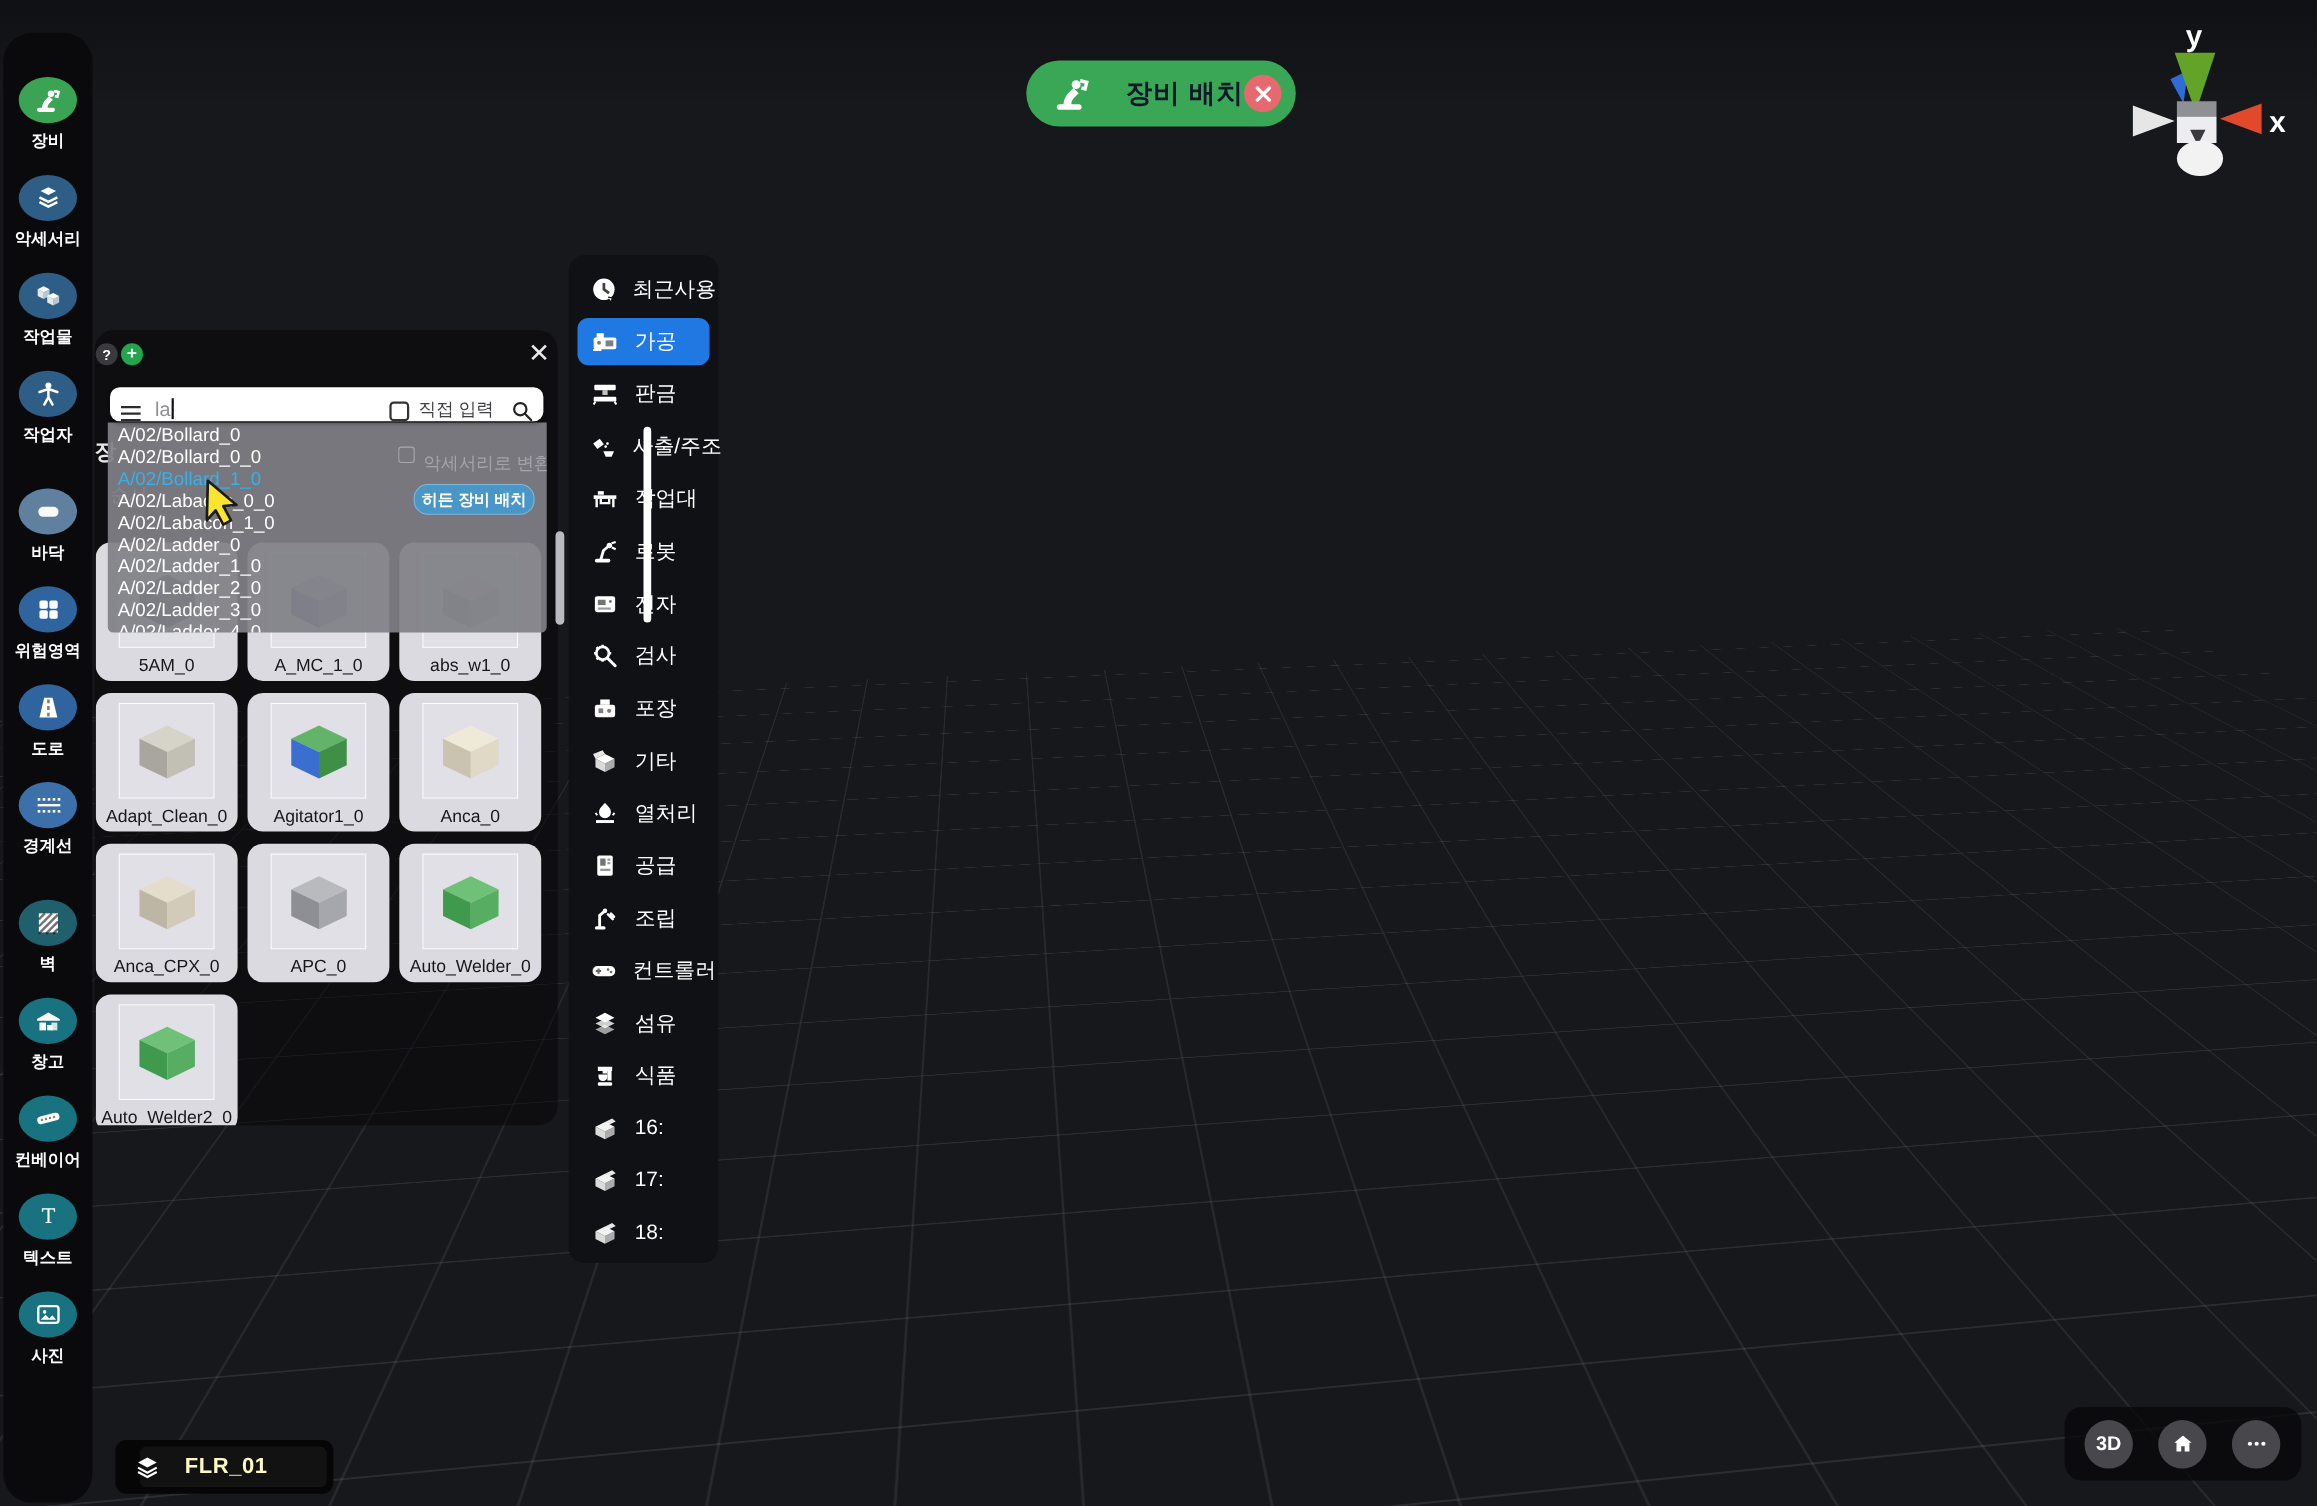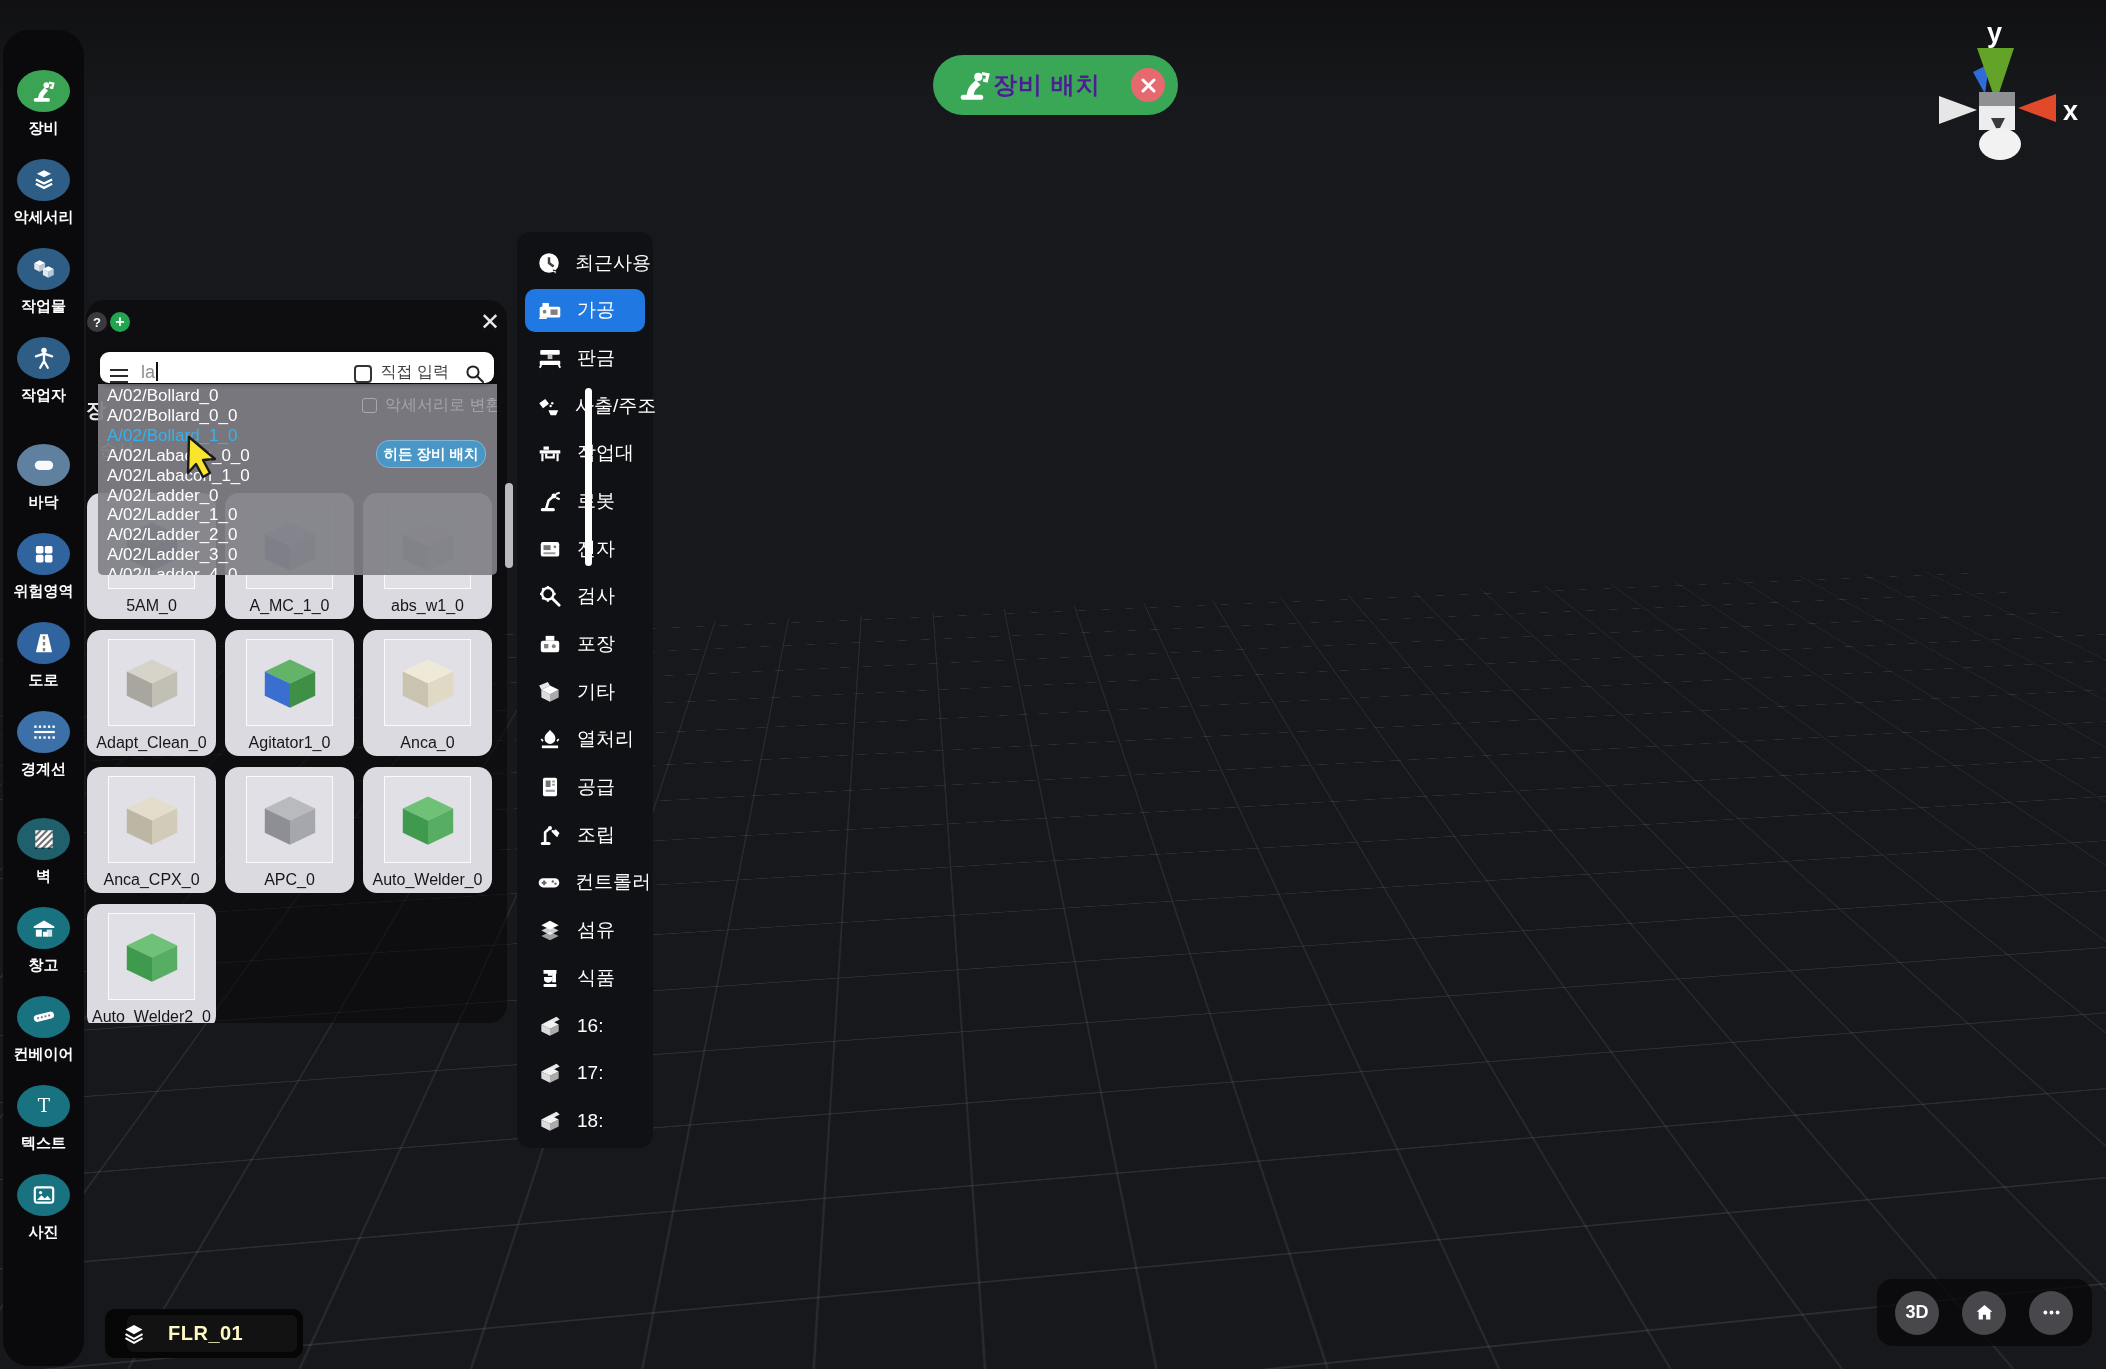--- a/index.html
+++ b/index.html
@@ -22,21 +22,21 @@
     padding-top:40px;box-sizing:border-box;gap:21px;}
   .sb-item{display:flex;flex-direction:column;align-items:center;cursor:pointer;}
   .sb-item.gap{margin-top:18px;}
   .sb-circle{width:53px;height:42px;border-radius:50%;display:flex;align-items:center;justify-content:center;}
   .sb-circle svg{width:26px;height:26px;}
   .sb-label{margin-top:7px;font-size:15px;font-weight:bold;color:#fff;white-space:nowrap;}
   
   .mode-pill{position:absolute;left:933px;top:55px;width:245px;height:60px;border-radius:30px;
     z-index:10;display:flex;align-items:center;box-sizing:border-box;padding:0 13px 0 24px;}
   .mode-pill .ic svg{width:36px;height:36px;display:block;}
-  .mode-pill-label{flex:1;text-align:left;color:#4c1d95;font-size:24px;font-weight:bold;letter-spacing:1px;}
+  .mode-pill-label{flex:1;text-align:right;color:#0f172a;font-size:24px;font-weight:bold;letter-spacing:1px;}
   .pill-close{width:34px;height:34px;border-radius:50%;display:flex;align-items:center;justify-content:center;cursor:pointer;}
   .pill-close svg{width:15px;height:15px;}
   
   .panel-backdrop{position:absolute;left:86px;top:300px;width:421px;height:723px;
     background:rgba(8,8,10,.55);border-radius:18px;z-index:5;}
   .panel-help{position:absolute;left:87px;top:312px;width:20px;height:20px;border-radius:50%;
     background:#3a3a3e;color:#fff;font-size:13px;font-weight:bold;display:flex;align-items:center;justify-content:center;z-index:9;cursor:pointer;}
   .panel-add{position:absolute;left:110px;top:312px;width:20px;height:20px;border-radius:50%;
     background:#23a550;color:#fff;font-size:16px;font-weight:bold;display:flex;align-items:center;justify-content:center;z-index:9;cursor:pointer;line-height:0;}
   .panel-close{position:absolute;left:479px;top:311px;width:22px;height:22px;z-index:9;cursor:pointer;
@@ -55,21 +55,21 @@
   
   .dropdown{position:absolute;left:98px;top:384px;width:399px;height:191px;z-index:8;
     background:rgba(128,128,134,.93);border-radius:0 0 5px 5px;overflow:hidden;box-sizing:border-box;padding-top:2px;}
   .dd-item{font-size:17px;line-height:19.9px;color:#fff;padding-left:9px;white-space:nowrap;cursor:pointer;}
   .dd-thumb{position:absolute;right:2px;top:4px;width:7px;height:178px;border-radius:4px;background:#fff;z-index:9;cursor:grab;}
   .panel-scroll-thumb{position:absolute;left:505px;top:483px;width:8px;height:85px;border-radius:4px;
     background:rgba(215,215,222,.85);z-index:9;cursor:grab;}
   
   .convert-row{position:absolute;left:362px;top:395px;width:135px;z-index:9;display:flex;align-items:center;overflow:hidden;}
   .convert-box{width:13px;height:13px;border:1.5px solid #a9a9ad;border-radius:3px;margin-right:8px;flex:none;cursor:pointer;}
-  .convert-label{font-size:16px;color:#a4a4aa;white-space:nowrap;}
+  .convert-label{font-size:16px;color:#a4a4aa;white-space:nowrap;margin-top:16px;}
   .hidden-btn{position:absolute;left:376px;top:440px;width:108px;height:26px;border-radius:13px;z-index:9;
     border:1px solid #7fb7da;color:#fff;font-size:14.5px;font-weight:bold;display:flex;align-items:center;justify-content:center;cursor:pointer;white-space:nowrap;}
   
   .card-grid{position:absolute;left:87px;top:493px;width:406px;height:530px;overflow:hidden;z-index:6;
     display:grid;grid-template-columns:repeat(3,129px);grid-auto-rows:126px;gap:11px 9px;}
   .card{background:#dadae0;border-radius:14px;position:relative;cursor:pointer;}
   .card-frame{position:absolute;left:21px;right:21px;top:9px;height:85px;border:1px solid rgba(255,255,255,.85);
     background:rgba(240,240,245,.30);display:flex;align-items:center;justify-content:center;}
   .card-frame svg{width:66px;height:57px;}
   .card-label{position:absolute;left:0;right:0;bottom:4px;text-align:center;font-size:16px;color:#17171a;white-space:nowrap;}

